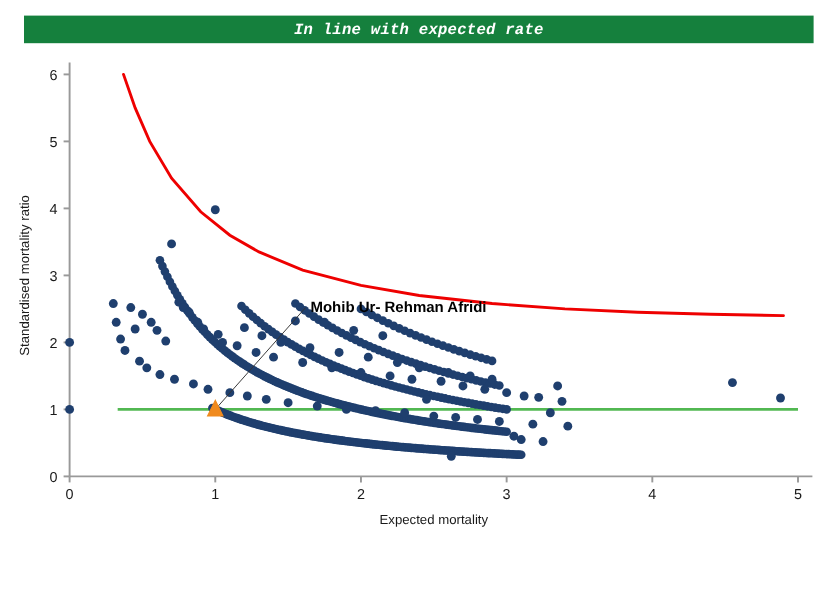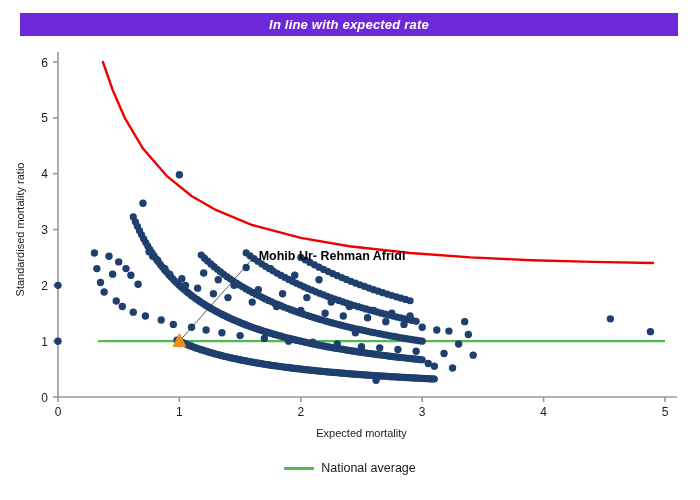--- a/index.html
+++ b/index.html
@@ -25,21 +25,21 @@
   }
   .legend-item{display:flex;align-items:center;gap:7px;}
   .legend-item span.lbl{font-size:12.5px;color:#1a1a1a;white-space:nowrap;}
   .swatch-line{display:inline-block;width:30px;height:3px;border-radius:1px;}
   .swatch-dot{display:inline-block;width:8px;height:8px;border-radius:50%;}
   .swatch-tri{display:inline-block;width:0;height:0;border-left:6px solid transparent;border-right:6px solid transparent;}
 </style>
 </head>
 <body>
 
-<div id="banner" style="background: #6d28d9; color: rgb(255, 255, 255);">
+<div id="banner" style="background: #15803d; color: rgb(255, 255, 255); font-family: Liberation Mono, monospace;">
   <span>In line with expected rate</span>
 </div>
 
 <div id="plot-area">
   <svg id="chart-svg" width="700" height="500">
       <line x1="58" y1="52" x2="58" y2="397" stroke="#999999" stroke-width="1.6"></line>
       <line x1="58" y1="397" x2="677" y2="397" stroke="#999999" stroke-width="1.6"></line>
       <line x1="53" y1="397" x2="58" y2="397" stroke="#999999" stroke-width="1.6"></line>
       <text x="48" y="401.5" text-anchor="end" class="tick-label">0</text>
       <line x1="53" y1="341.1666666666667" x2="58" y2="341.1666666666667" stroke="#999999" stroke-width="1.6"></line>
@@ -582,17 +582,13 @@
         <circle cx="610.37" cy="318.83333333333337" r="3.7" fill="#1f3f6e"></circle>
         <circle cx="650.432" cy="331.675" r="3.7" fill="#1f3f6e"></circle>
       </g>
       <line x1="179.4" y1="341.1666666666667" x2="254.668" y2="256.3" stroke="#333333" stroke-width="0.8"></line>
       <text x="258.668" y="260.3" class="annot-text">Mohib Ur- Rehman Afridi</text>
       <polygon points="179.4,333.6666666666667 173.025,346.56666666666666 185.775,346.56666666666666" fill="#f08a1e" stroke="#f08a1e"></polygon>
     </svg>
 </div>
 
 <div id="legend">
-    <div class="legend-item">
-      <span class="swatch-line" style="background: rgb(82, 184, 82);"></span>
-      <span class="lbl">National average</span>
-    </div>
   </div>
 
 </body></html>

